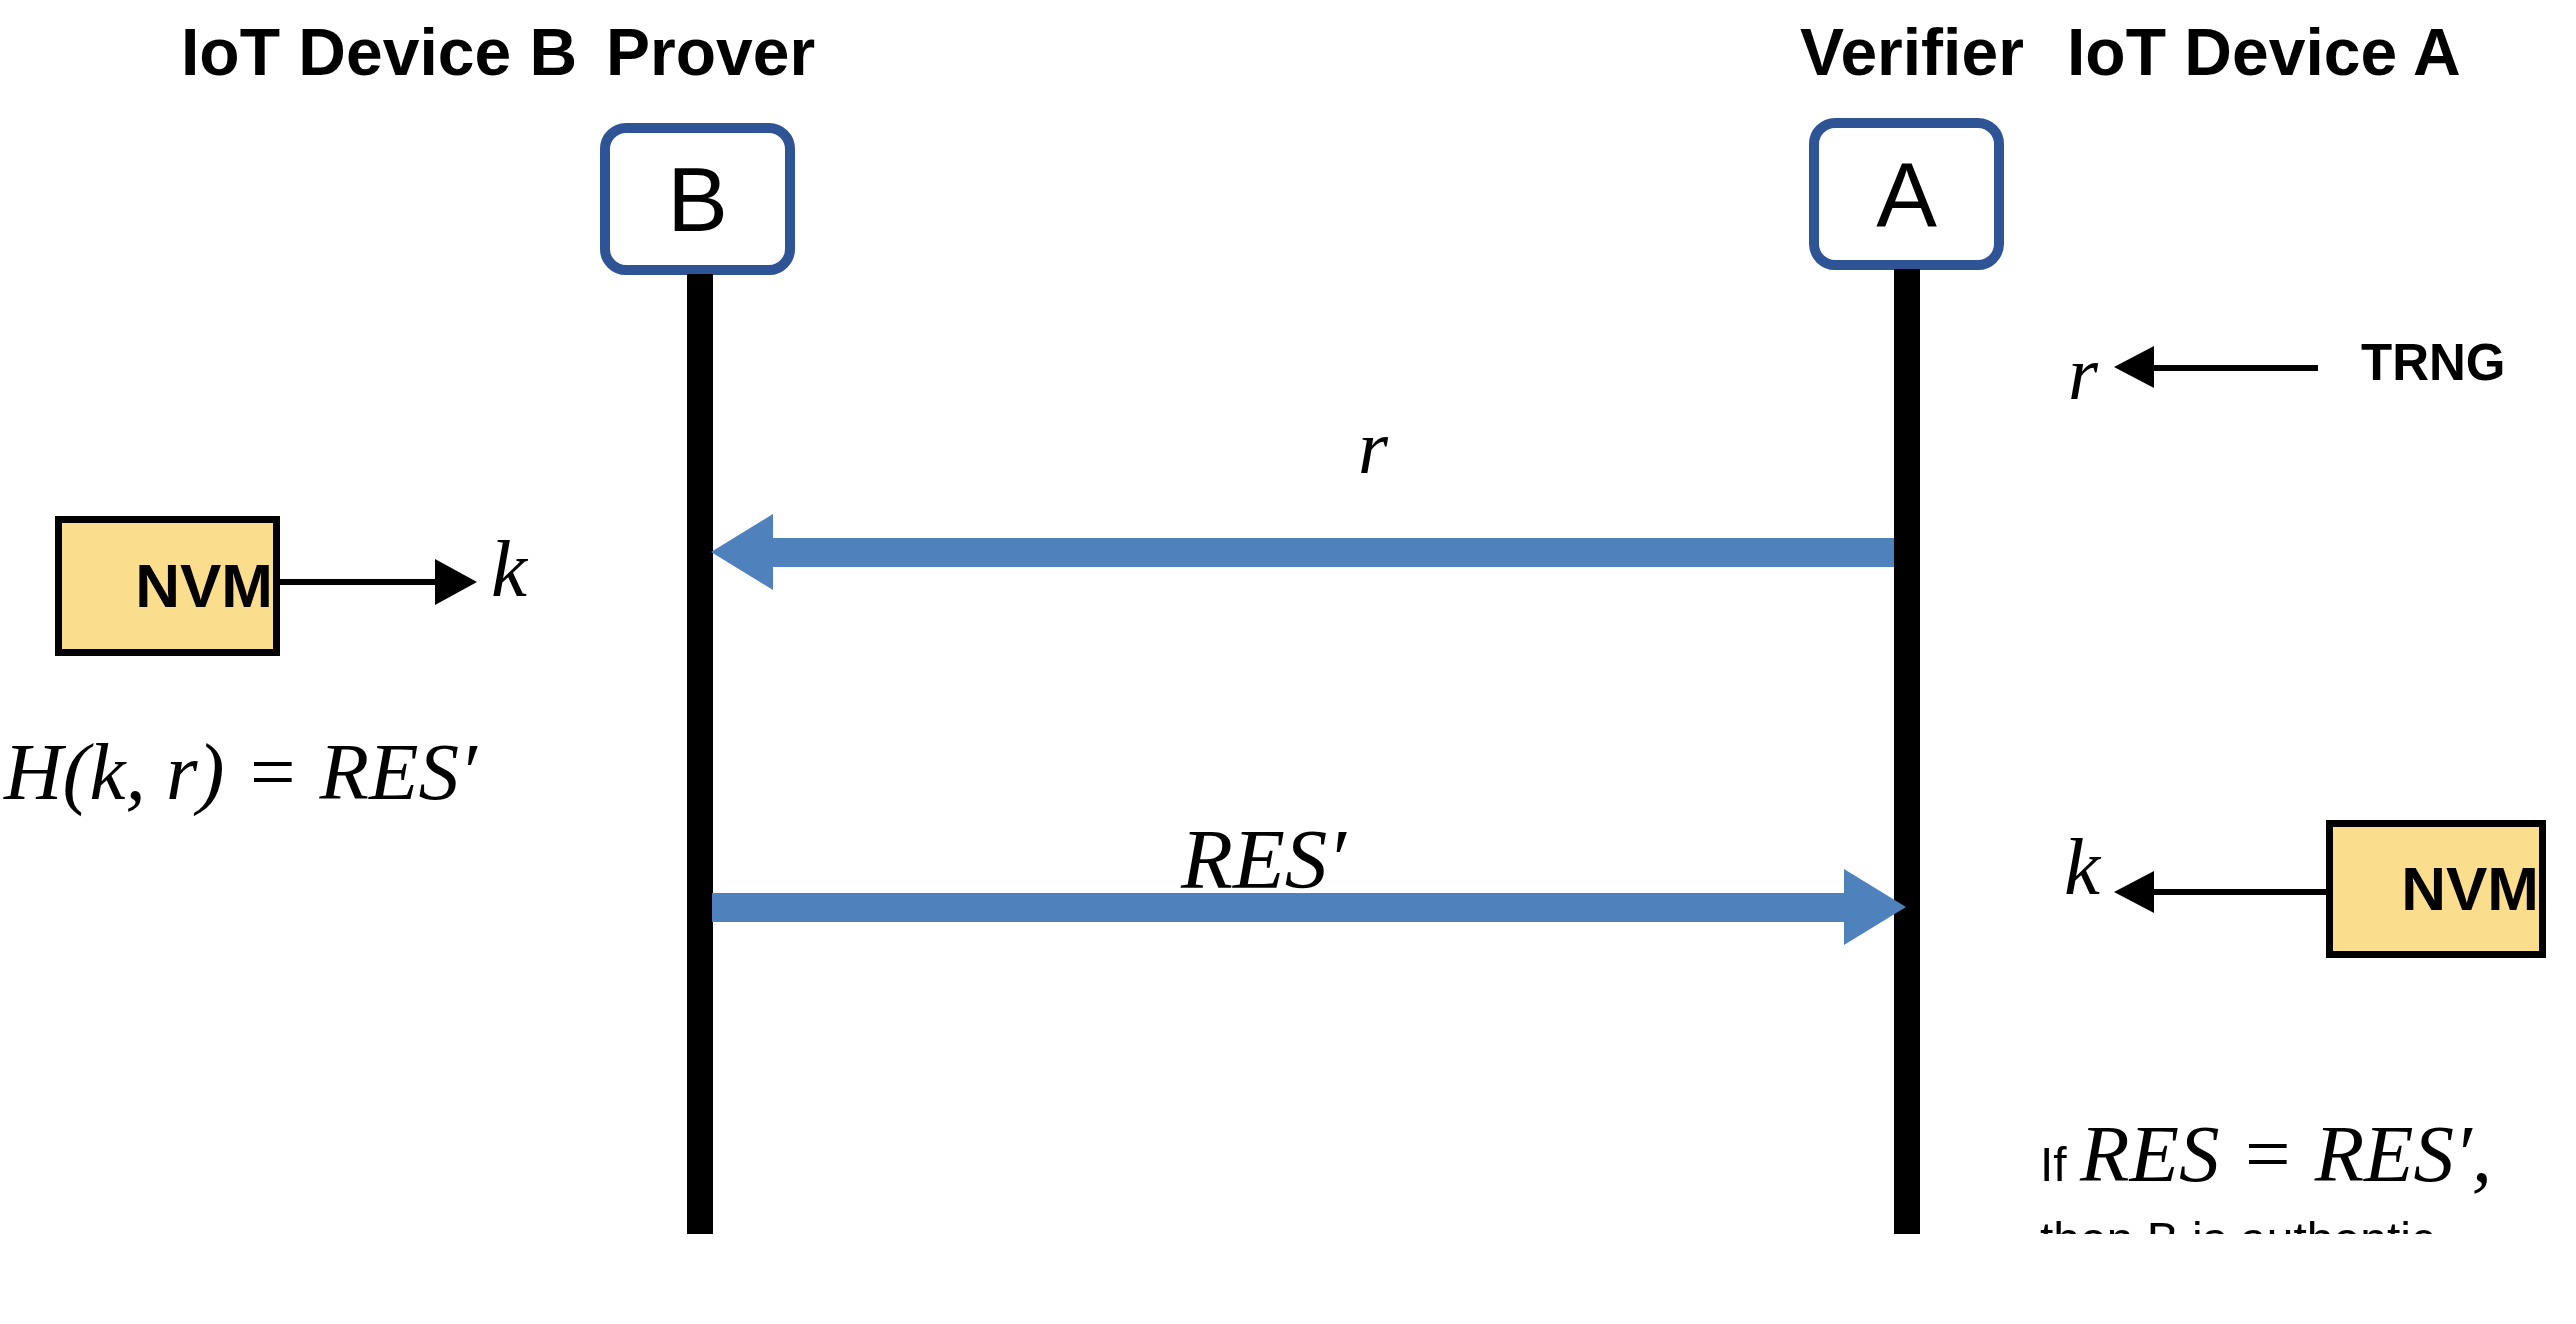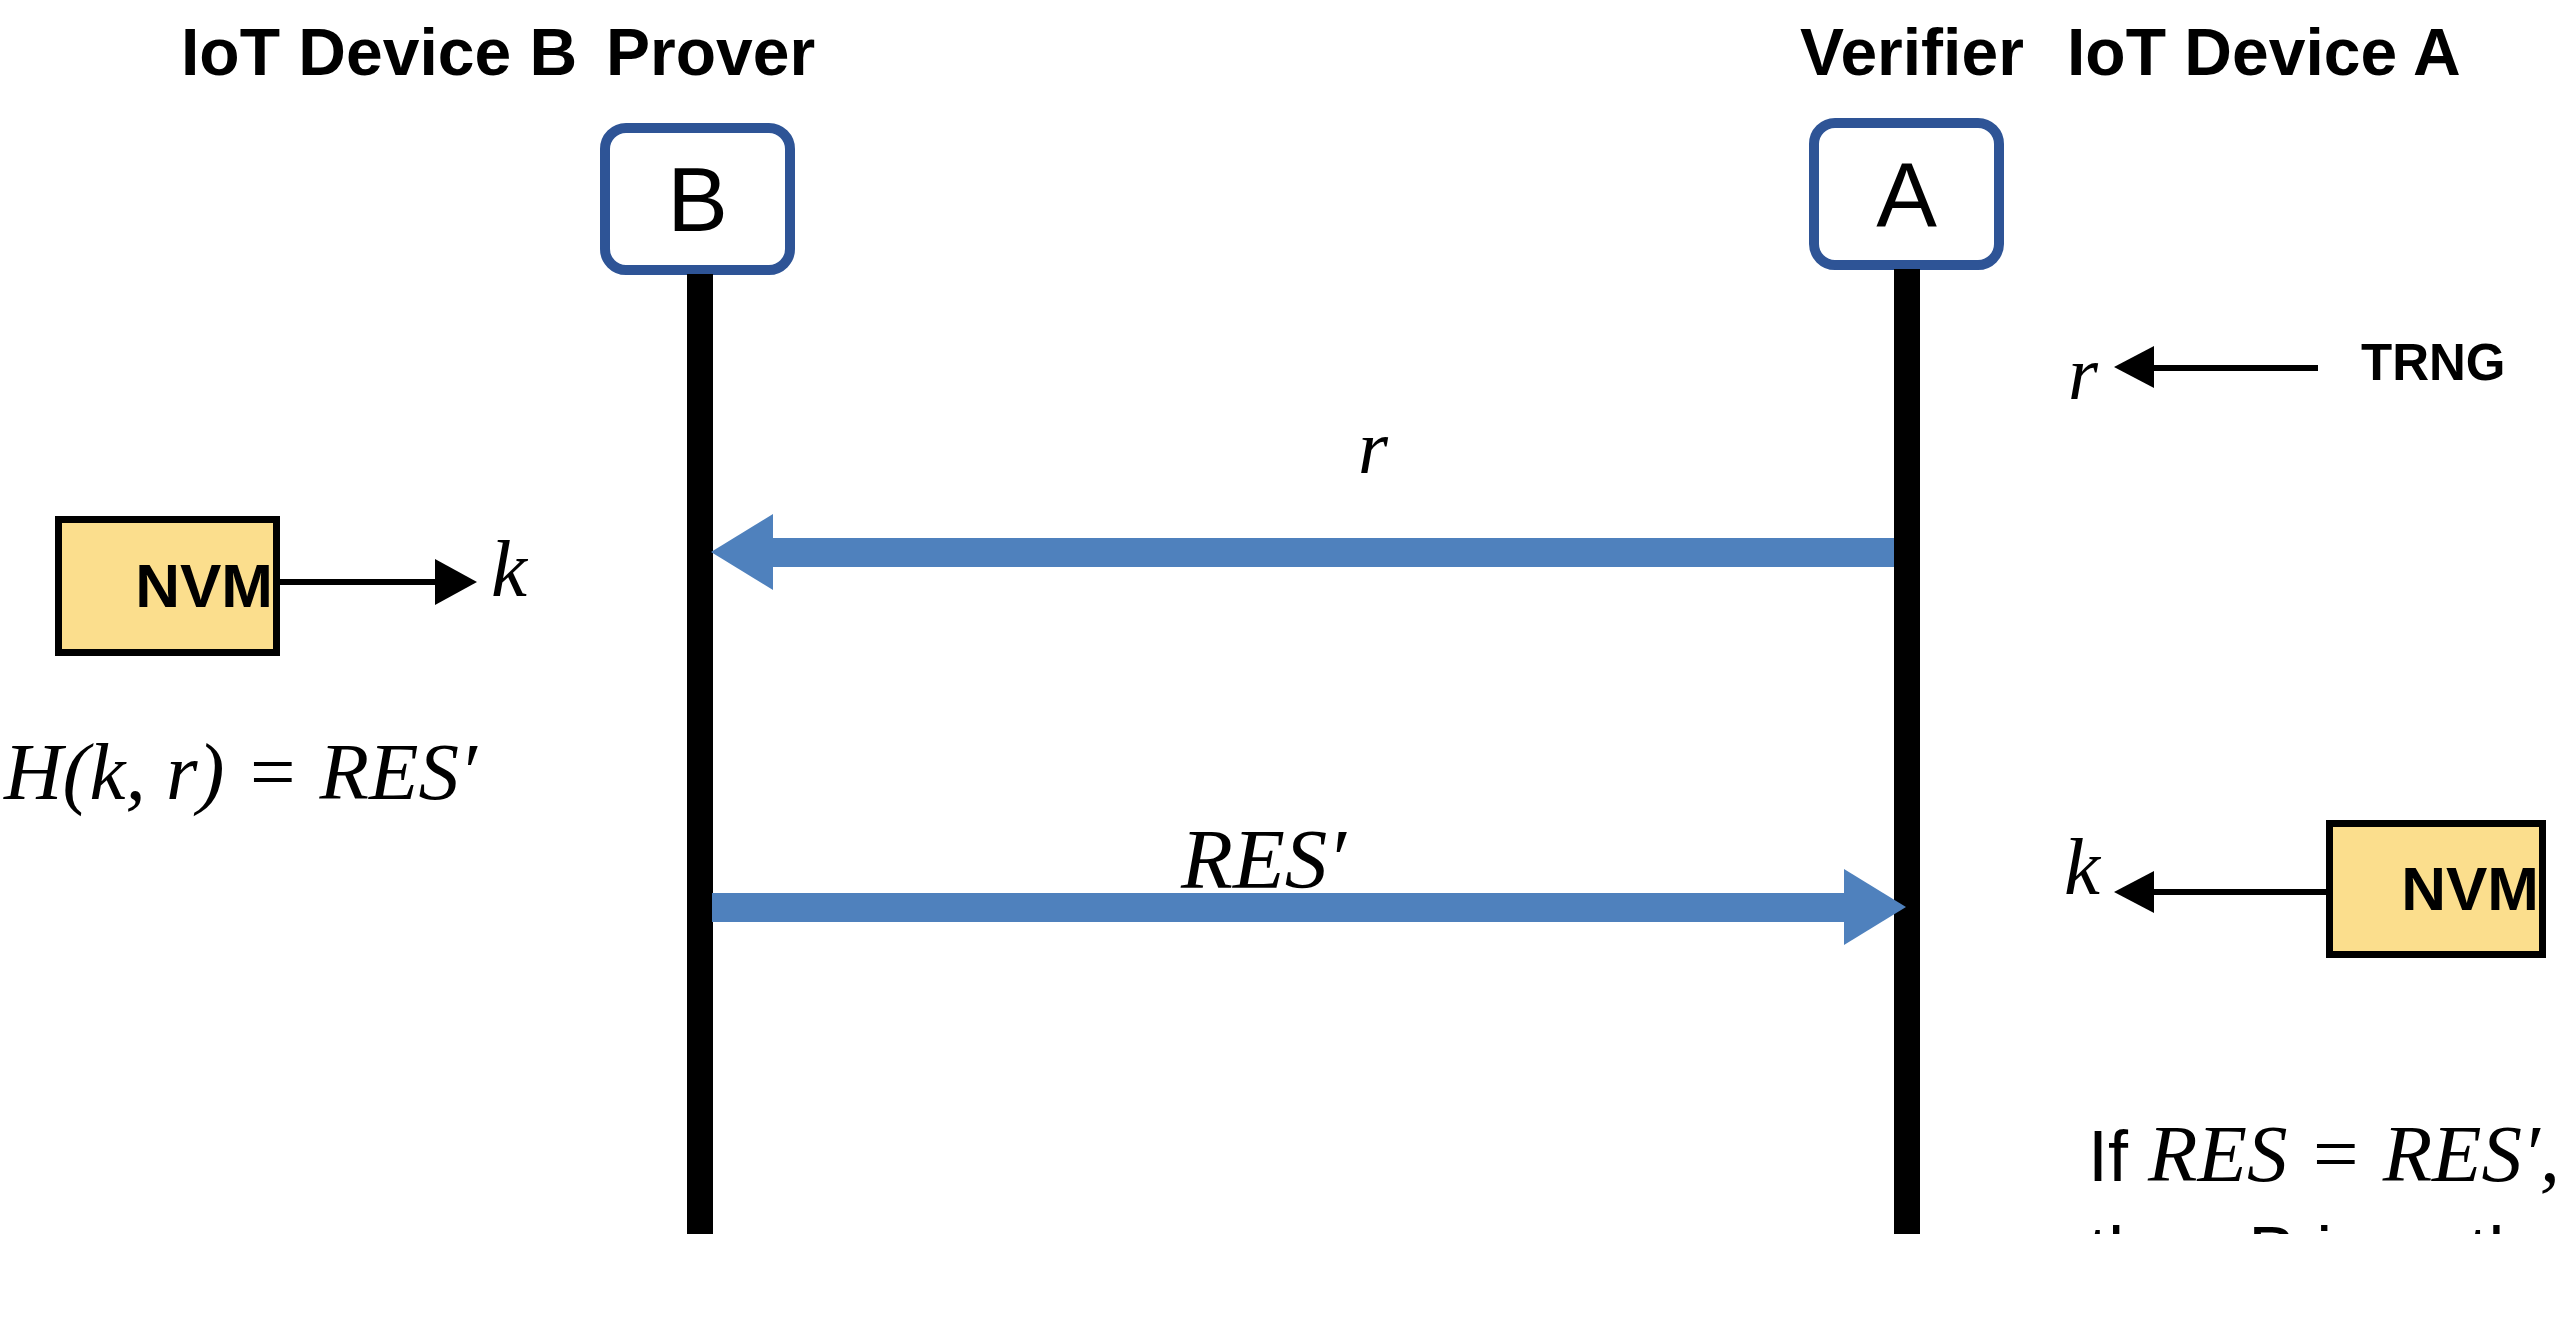--- a/index.html
+++ b/index.html
@@ -25,25 +25,24 @@
   .math {
     font-family: "Liberation Serif", "DejaVu Serif", serif;
     font-style: italic;
     font-size: 81px;
     line-height: 1;
     white-space: nowrap;
     color: #000;
   }
   .sans {
     font-family: "Liberation Sans", sans-serif;
-    font-size: 72px;
+    font-size: 48px;
     line-height: 1;
     white-space: nowrap;
     color: #000;
-    margin-left: 48px;
   }
   .actor-box {
     position: absolute;
     width: 195px;
     height: 152px;
     background: #ffffff;
     border: 10px solid #2E5496;
     border-radius: 26px;
     display: flex;
     align-items: center;

